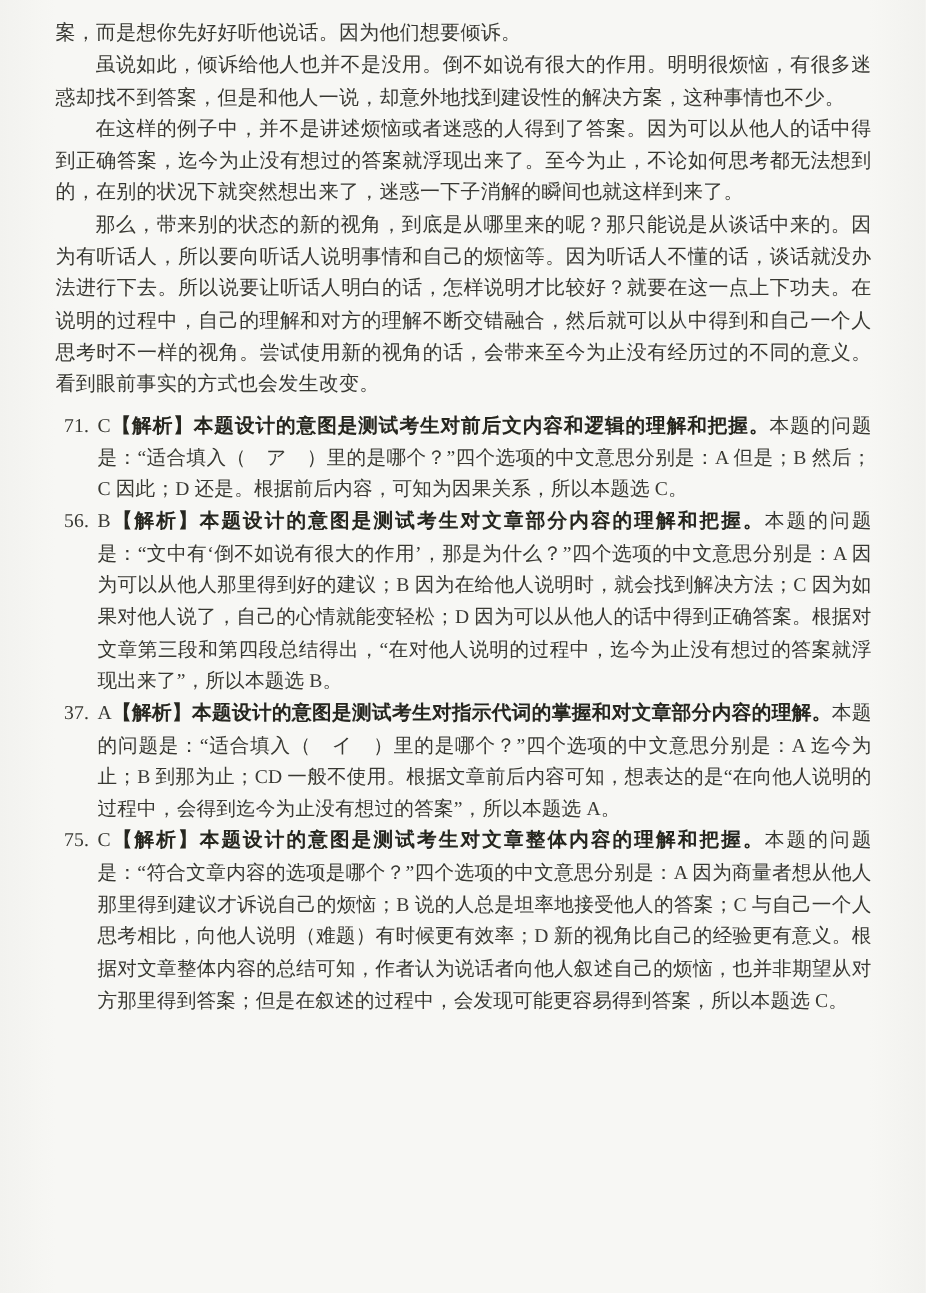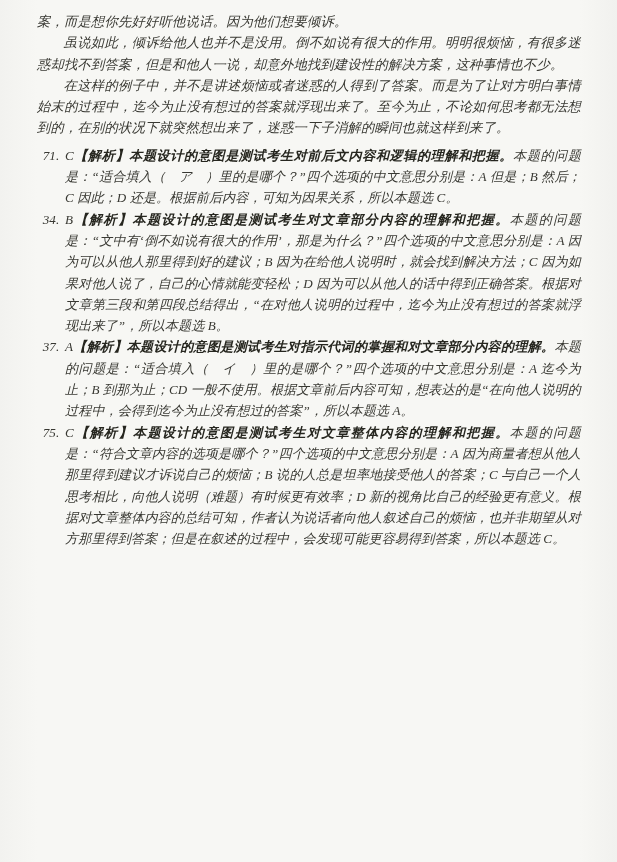--- a/index.html
+++ b/index.html
@@ -10,21 +10,20 @@
     background: #f5f5f2;
     color: #383832;
     font-family: "Liberation Serif", "DejaVu Serif", serif;
   }
   .page {
     box-sizing: border-box;
     width: 617px;
     height: 862px;
     padding: 11px 36px 8px 37px;
     background: linear-gradient(90deg, #f2f2ef 0%, #f7f7f4 6%, #f7f7f4 94%, #f1f1ee 100%);
-    font-style: italic;
   }
   .para {
     margin: 0;
     font-size: 13.3px;
     line-height: 21.3px;
     text-align: justify;
     text-indent: 2em;
     letter-spacing: 0.2px;
   }
   .para.first { text-indent: 0; }
@@ -44,32 +43,33 @@
   }
 </style>
 </head>
 <body>
 
 <div class="page">
 
   <section>
     <p class="para first">案，而是想你先好好听他说话。因为他们想要倾诉。</p>
     <p class="para">虽说如此，倾诉给他人也并不是没用。倒不如说有很大的作用。明明很烦恼，有很多迷惑却找不到答案，但是和他人一说，却意外地找到建设性的解决方案，这种事情也不少。</p>
-    <p class="para">在这样的例子中，并不是讲述烦恼或者迷惑的人得到了答案。而是为了让对方明白事情始末的过程中，迄今为止没有想过的答案就浮现出来了。至今为止，不论如何思考都无法想到的，在别的状况下就突然想出来了，迷惑一下子消解的瞬间也就这样到来了。</p>
+    <p class="para">在这样的例子中，并不是讲述烦恼或者迷惑的人得到了答案。因为可以从他人的话中得到正确答案，迄今为止没有想过的答案就浮现出来了。至今为止，不论如何思考都无法想到的，在别的状况下就突然想出来了，迷惑一下子消解的瞬间也就这样到来了。</p>
+    <p class="para">那么，带来别的状态的新的视角，到底是从哪里来的呢？那只能说是从谈话中来的。因为有听话人，所以要向听话人说明事情和自己的烦恼等。因为听话人不懂的话，谈话就没办法进行下去。所以说要让听话人明白的话，怎样说明才比较好？就要在这一点上下功夫。在说明的过程中，自己的理解和对方的理解不断交错融合，然后就可以从中得到和自己一个人思考时不一样的视角。尝试使用新的视角的话，会带来至今为止没有经历过的不同的意义。看到眼前事实的方式也会发生改变。</p>
   </section>
 
   <section class="questions">
 
     <div class="q">
       <span class="q-num">71.</span>
       <div class="q-body"><span>C</span><span class="q-bold">【解析】本题设计的意图是测试考生对前后文内容和逻辑的理解和把握。</span><span>本题的问题是：“适合填入（　ア　）里的是哪个？”四个选项的中文意思分别是：A 但是；B 然后；C 因此；D 还是。根据前后内容，可知为因果关系，所以本题选 C。</span></div>
     </div>
 
     <div class="q">
-      <span class="q-num">34.</span>
+      <span class="q-num">56.</span>
       <div class="q-body"><span>B</span><span class="q-bold">【解析】本题设计的意图是测试考生对文章部分内容的理解和把握。</span><span>本题的问题是：“文中有‘倒不如说有很大的作用’，那是为什么？”四个选项的中文意思分别是：A 因为可以从他人那里得到好的建议；B 因为在给他人说明时，就会找到解决方法；C 因为如果对他人说了，自己的心情就能变轻松；D 因为可以从他人的话中得到正确答案。根据对文章第三段和第四段总结得出，“在对他人说明的过程中，迄今为止没有想过的答案就浮现出来了”，所以本题选 B。</span></div>
     </div>
 
     <div class="q">
       <span class="q-num">37.</span>
       <div class="q-body"><span>A</span><span class="q-bold">【解析】本题设计的意图是测试考生对指示代词的掌握和对文章部分内容的理解。</span><span>本题的问题是：“适合填入（　イ　）里的是哪个？”四个选项的中文意思分别是：A 迄今为止；B 到那为止；CD 一般不使用。根据文章前后内容可知，想表达的是“在向他人说明的过程中，会得到迄今为止没有想过的答案”，所以本题选 A。</span></div>
     </div>
 
 
     <div class="q">

